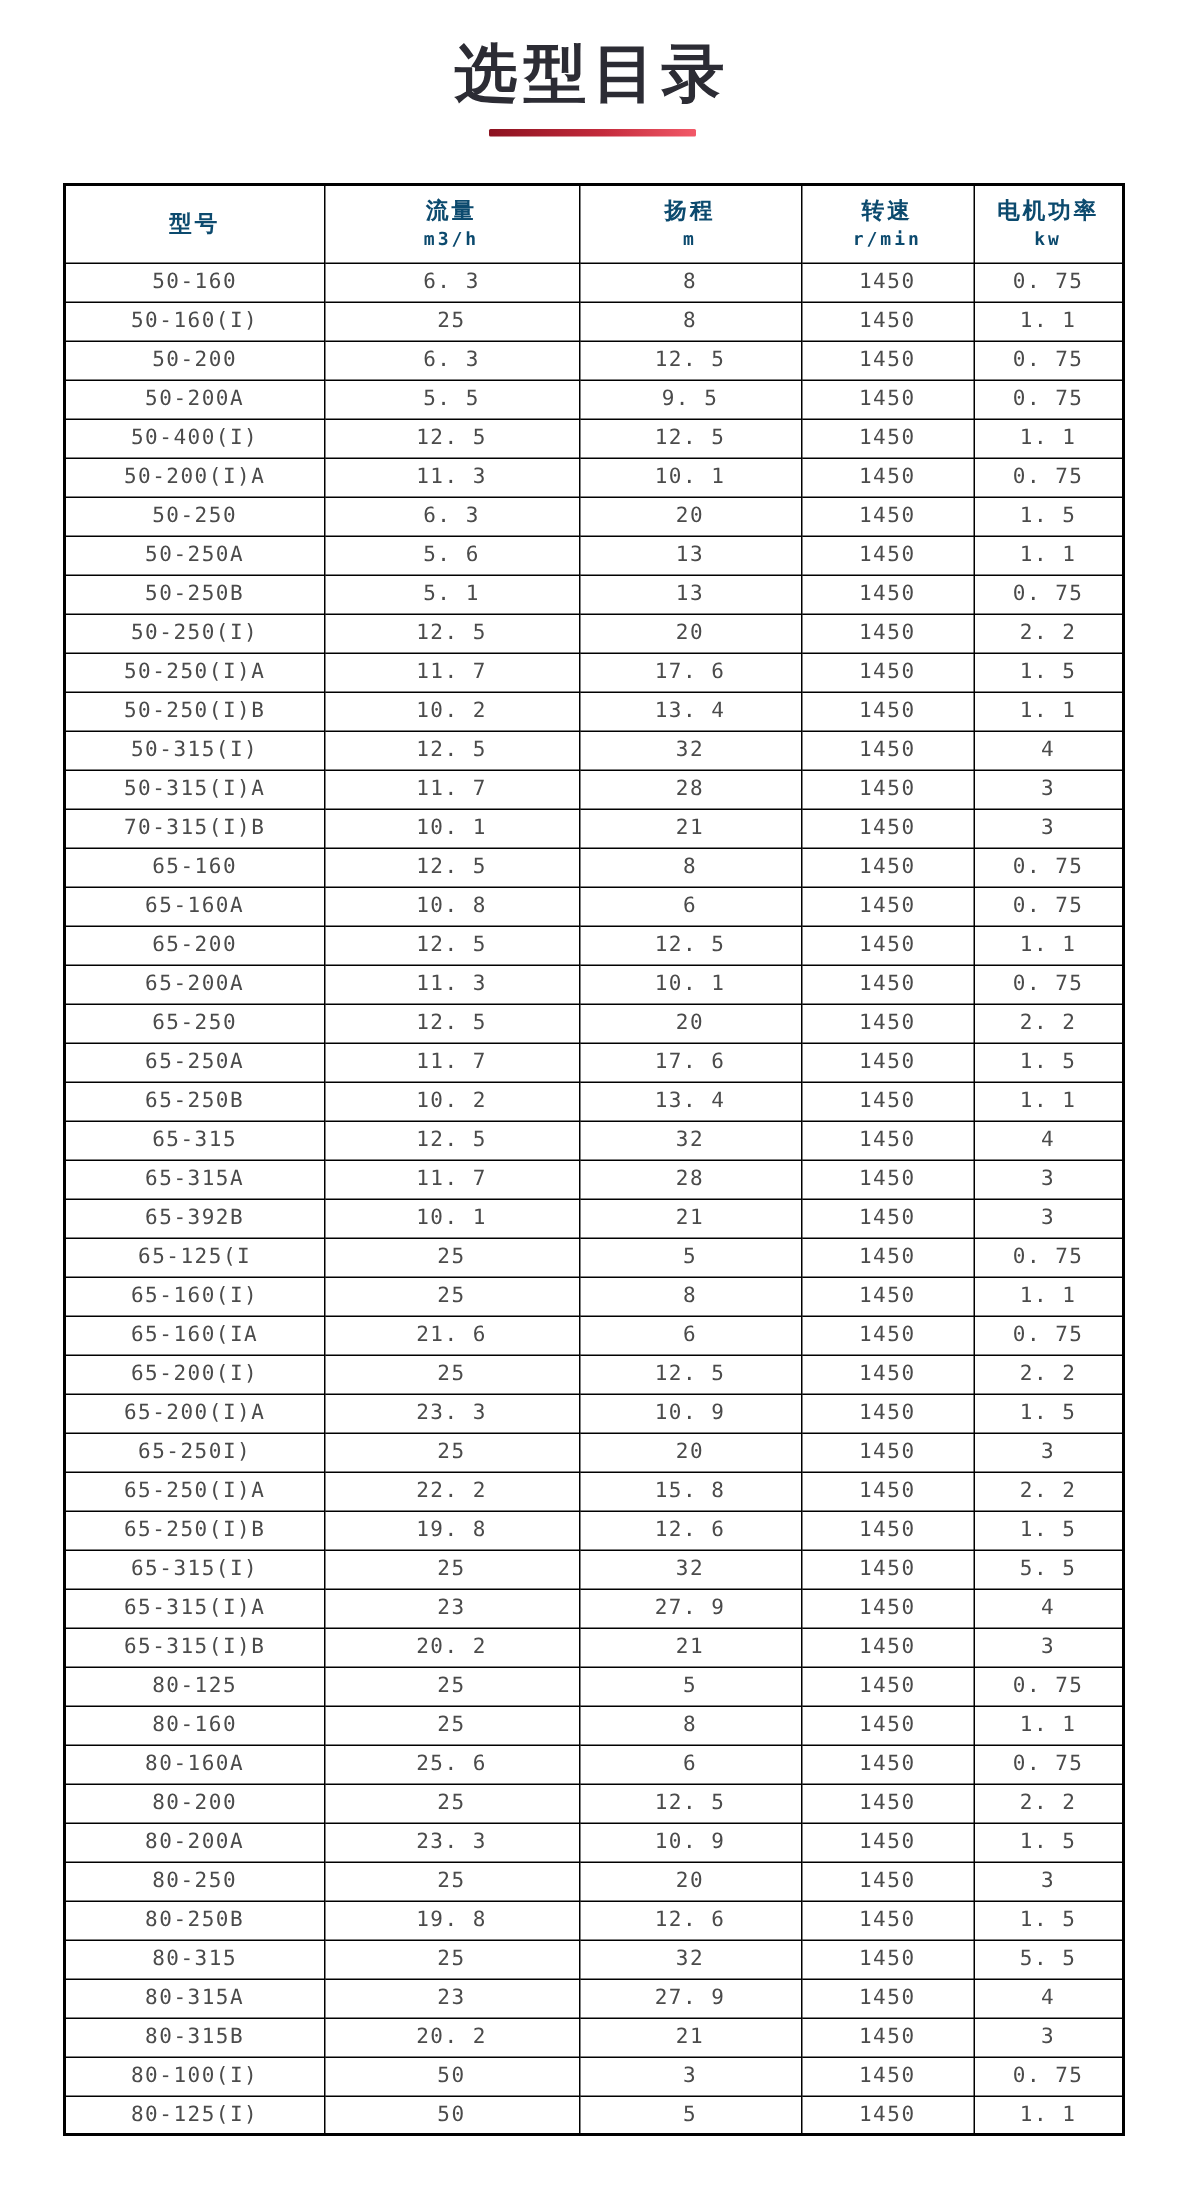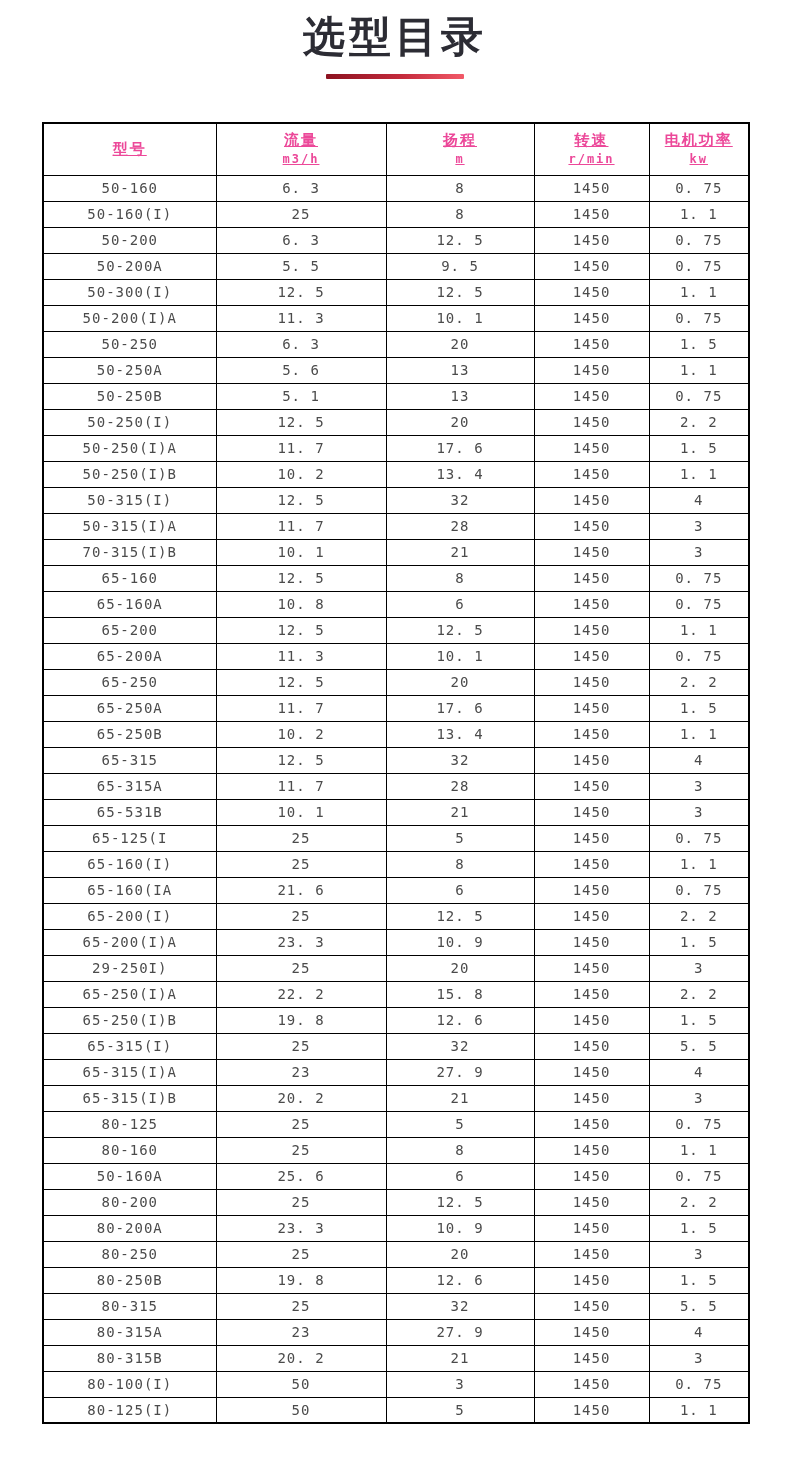--- a/index.html
+++ b/index.html
@@ -7,21 +7,21 @@
   .page {
     position: relative;
     width: 790px;
     height: 1463px;
     margin: 0 auto;
     background: #ffffff;
     overflow: hidden;
     font-family: "DejaVu Sans", "Liberation Sans", sans-serif;
   }
   .title {
-    margin-top: 14px;
+    margin-top: 26px;
     text-align: center;
     font-size: 42px;
     line-height: 46px;
     font-weight: bold;
     letter-spacing: 4px;
     color: #2c2c34;
   }
   .accent-line {
     width: 138px;
     height: 5px;
@@ -47,22 +47,21 @@
   col.c3 { width: 115px; }
   col.c4 { width: 100px; }
   th, td {
     border: 1px solid #000;
     text-align: center;
     vertical-align: middle;
     padding: 0;
   }
   thead th {
     height: 52px;
-    color: #ec4899;
-    text-decoration: underline;
+    color: #0c4a6e;
   }
   thead .col-label {
     font-size: 15px;
     font-weight: bold;
     letter-spacing: 2px;
     line-height: 20px;
   }
   thead .col-unit {
     font-family: "DejaVu Sans Mono", "Liberation Mono", monospace;
     font-size: 12px;
@@ -141,21 +140,21 @@
             <td>0. 75</td>
           </tr>
           <tr>
             <td>50-200A</td>
             <td>5. 5</td>
             <td>9. 5</td>
             <td>1450</td>
             <td>0. 75</td>
           </tr>
           <tr>
-            <td>50-300(I)</td>
+            <td>50-400(I)</td>
             <td>12. 5</td>
             <td>12. 5</td>
             <td>1450</td>
             <td>1. 1</td>
           </tr>
           <tr>
             <td>50-200(I)A</td>
             <td>11. 3</td>
             <td>10. 1</td>
             <td>1450</td>
@@ -281,21 +280,21 @@
             <td>4</td>
           </tr>
           <tr>
             <td>65-315A</td>
             <td>11. 7</td>
             <td>28</td>
             <td>1450</td>
             <td>3</td>
           </tr>
           <tr>
-            <td>65-531B</td>
+            <td>65-392B</td>
             <td>10. 1</td>
             <td>21</td>
             <td>1450</td>
             <td>3</td>
           </tr>
           <tr>
             <td>65-125(I</td>
             <td>25</td>
             <td>5</td>
             <td>1450</td>
@@ -323,21 +322,21 @@
             <td>2. 2</td>
           </tr>
           <tr>
             <td>65-200(I)A</td>
             <td>23. 3</td>
             <td>10. 9</td>
             <td>1450</td>
             <td>1. 5</td>
           </tr>
           <tr>
-            <td>29-250I)</td>
+            <td>65-250I)</td>
             <td>25</td>
             <td>20</td>
             <td>1450</td>
             <td>3</td>
           </tr>
           <tr>
             <td>65-250(I)A</td>
             <td>22. 2</td>
             <td>15. 8</td>
             <td>1450</td>
@@ -379,21 +378,21 @@
             <td>0. 75</td>
           </tr>
           <tr>
             <td>80-160</td>
             <td>25</td>
             <td>8</td>
             <td>1450</td>
             <td>1. 1</td>
           </tr>
           <tr>
-            <td>50-160A</td>
+            <td>80-160A</td>
             <td>25. 6</td>
             <td>6</td>
             <td>1450</td>
             <td>0. 75</td>
           </tr>
           <tr>
             <td>80-200</td>
             <td>25</td>
             <td>12. 5</td>
             <td>1450</td>

